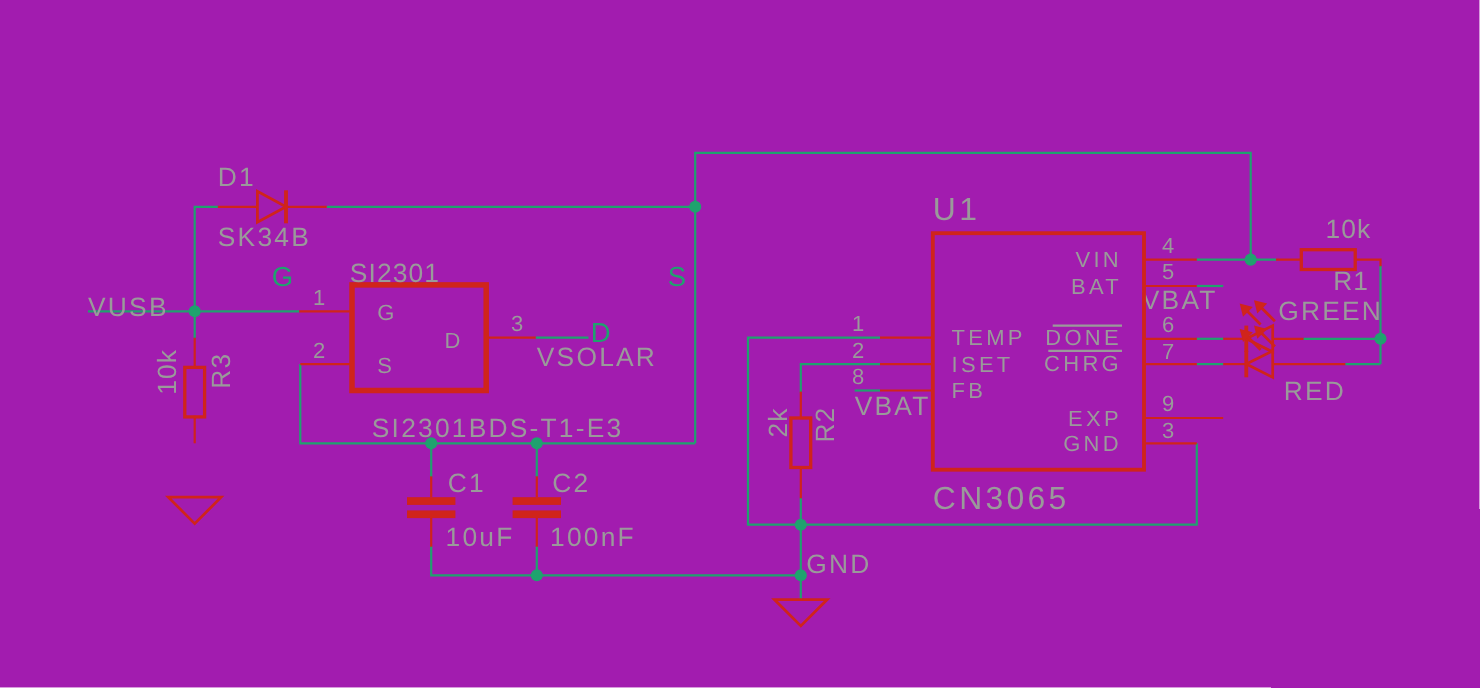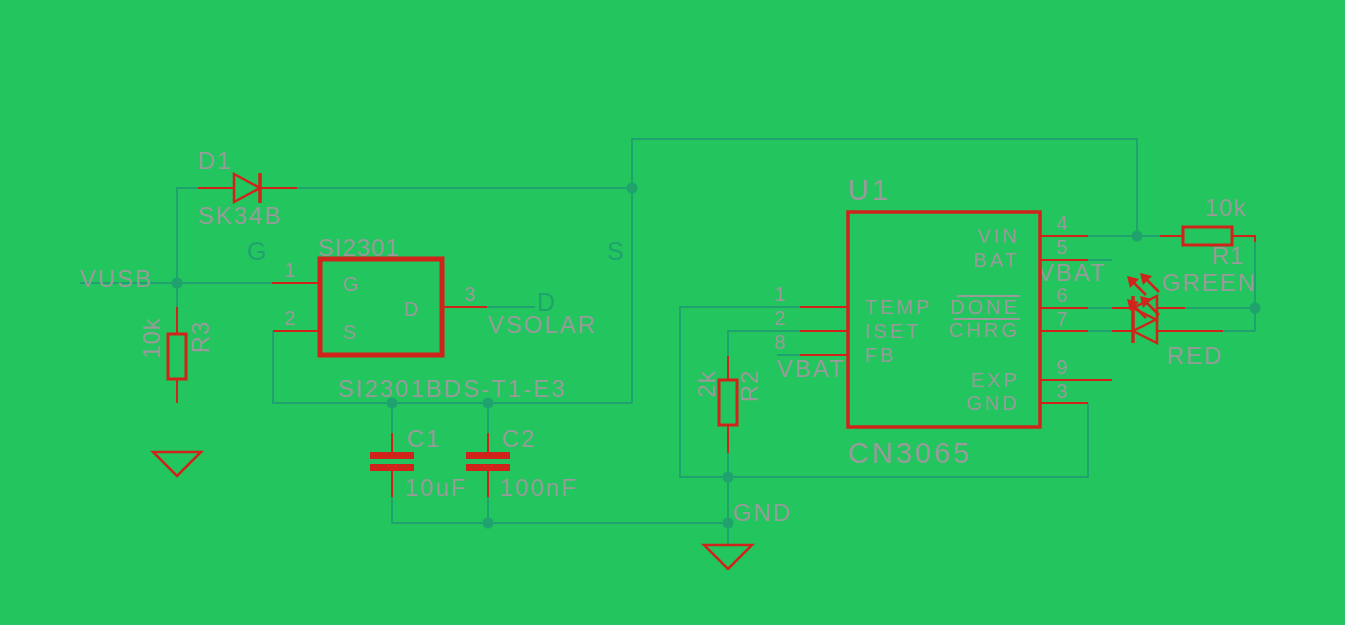--- a/index.html
+++ b/index.html
@@ -1,16 +1,16 @@
 <!DOCTYPE html>
 <html><head>
 <meta charset="utf-8">
 <style>
   html,body{margin:0;padding:0;background:#fff;}
-  .canvas{position:relative;width:1345px;height:625px;background:#22c55e;overflow:hidden;}
+  .canvas{position:relative;width:1345px;height:625px;background:#a21caf;overflow:hidden;}
   svg text{font-family:"Liberation Sans","DejaVu Sans",sans-serif;fill:#9a9a9a;}
   .t24{font-size:24px;letter-spacing:2px;}
   .t24n{font-size:24px;letter-spacing:1px;}
   .t28{font-size:29px;letter-spacing:3px;}
   .t20{font-size:20px;letter-spacing:3px;}
   .num{font-size:20px;letter-spacing:0;}
   .net{fill:#1fa26e;font-size:25px;letter-spacing:0;}
   .mid{text-anchor:middle;}
   .end{text-anchor:end;}
   .wire{stroke:#1fa26e;stroke-width:2;fill:none;}

